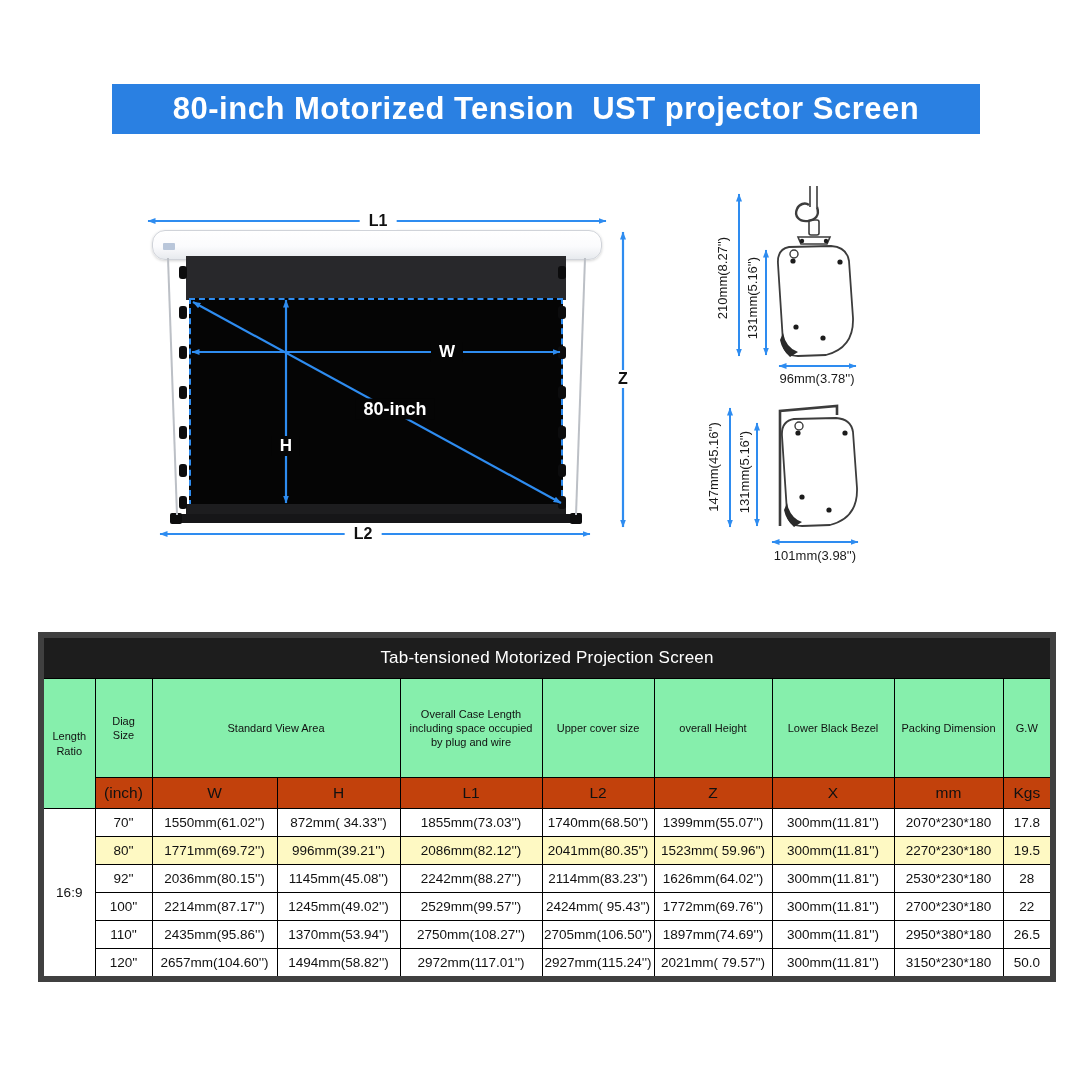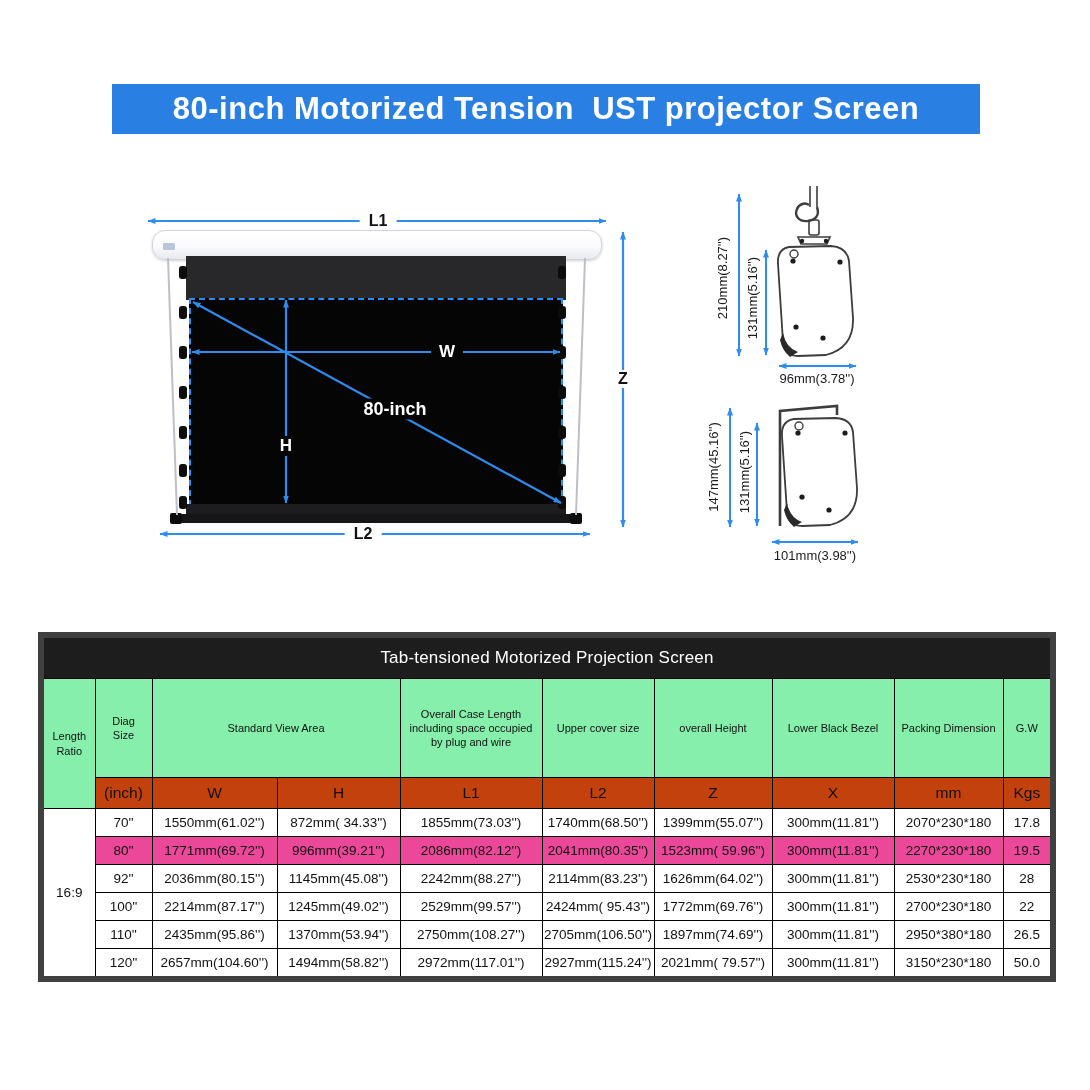--- a/index.html
+++ b/index.html
@@ -48,21 +48,21 @@
     padding:0;font-size:13.5px;white-space:nowrap;color:#111;
   }
   tr.title-row td{
     background:#1d1d1d;color:#ffffff;font-size:17px;height:40px;letter-spacing:.2px;white-space:normal;
   }
   tr.head-main td{
     background:#86efac;font-size:11px;white-space:normal;height:94px;padding:2px 5px;line-height:1.3;
   }
   tr.units td{background:#c2410c;font-size:15.5px;height:30px;}
   tr.data td{height:27px;background:#ffffff;}
-  tr.data.hl td{background:#ec4899;}
+  tr.data.hl td{background:#fef9c3;}
   td.aspect-cell{background:#ffffff;font-size:14px;white-space:normal;}
 </style>
 </head>
 <body>
 
 <div class="banner">
   <h1>80-inch Motorized Tension  UST projector Screen</h1>
 </div>
 
 <div>

